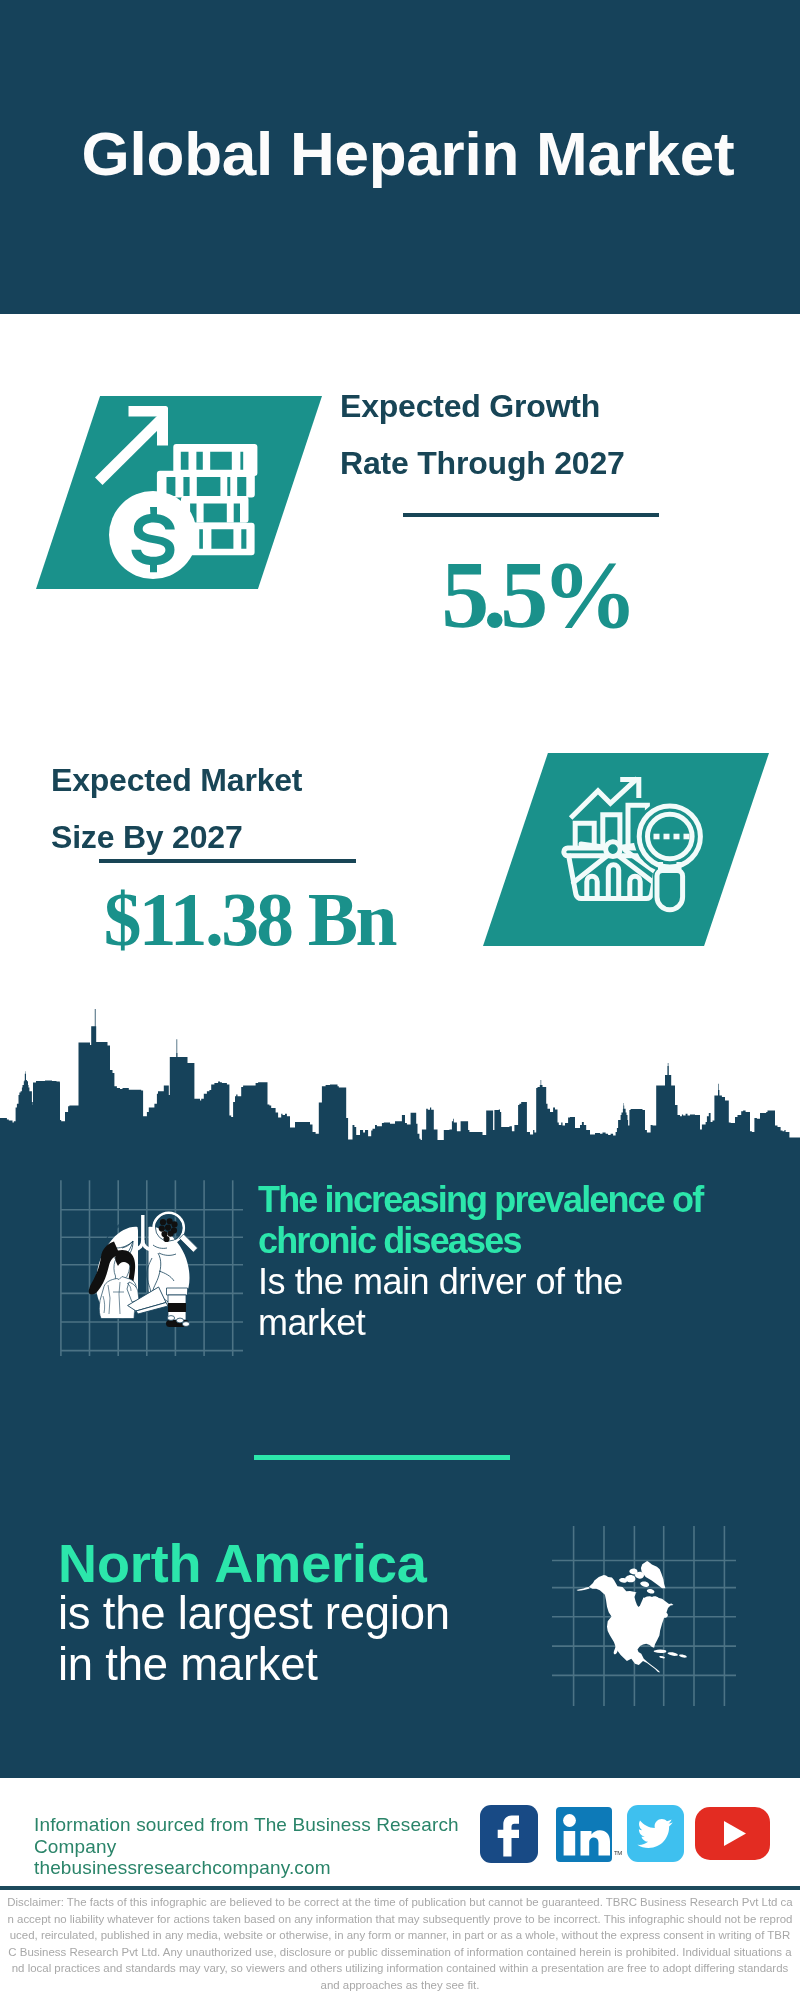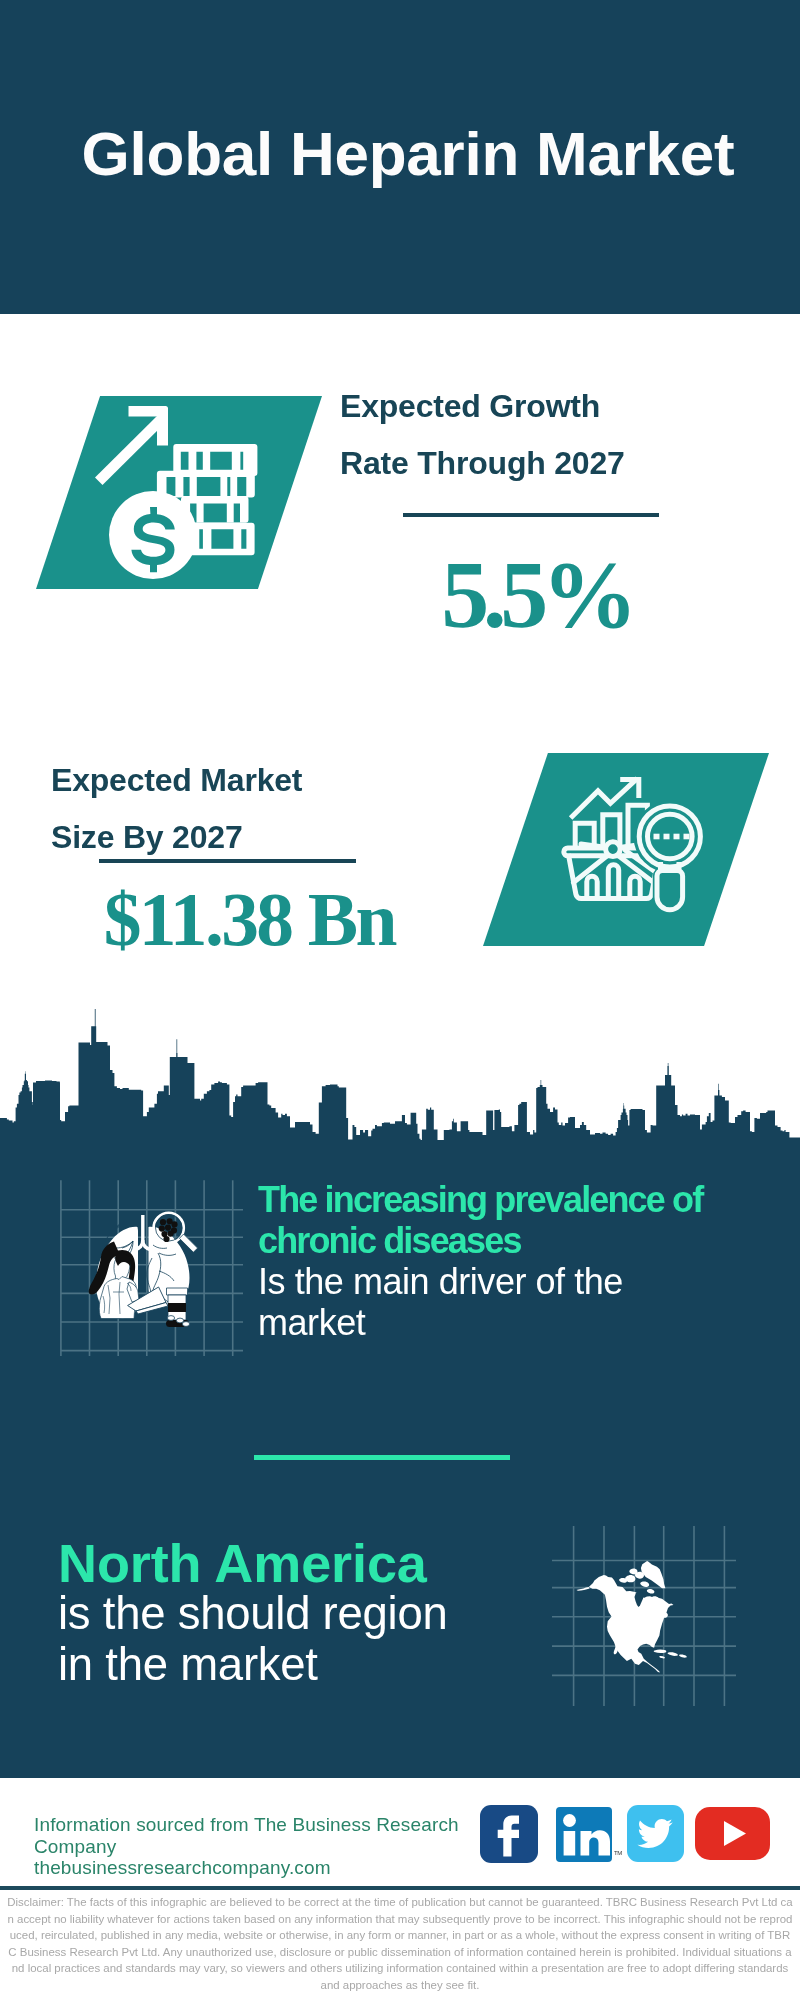--- a/index.html
+++ b/index.html
@@ -249,21 +249,21 @@
         <path d="M668.5 1652.5 c3 -0.6 6.2 -0.1 8.8 1.4 c0.9 0.5 0.5 1.8 -0.5 1.9 c-3 0.4 -6.1 -0.2 -8.6 -1.7 c-0.9 -0.5 -0.6 -1.5 0.3 -1.6 Z"></path>
         <path d="M680 1654.5 c2.2 -0.3 4.5 0.2 6.3 1.4 c0.8 0.5 0.4 1.6 -0.5 1.7 c-2.3 0.2 -4.5 -0.4 -6.3 -1.6 c-0.7 -0.5 -0.4 -1.4 0.5 -1.5 Z"></path>
         <path d="M660 1656 c1.6 -0.2 3.3 0.2 4.5 1.1 c0.6 0.4 0.3 1.3 -0.4 1.3 c-1.6 0.1 -3.3 -0.4 -4.5 -1.2 c-0.6 -0.4 -0.3 -1.1 0.4 -1.2 Z"></path>
       </g>
       <path d="M662 1613 c1.8 -1.2 4 -1 5.3 0.5 c1 1.2 0.7 3 -0.6 3.7 c-1.8 1 -4 0.5 -5.2 -1 c-0.9 -1.1 -0.7 -2.5 0.5 -3.2 Z"></path>
       <path d="M617.5 1641 c0.9 -0.4 1.8 0.4 1.8 1.6 c0.1 3.4 -0.8 6.8 -2.3 9.8 c-0.7 1.5 -2.3 2.4 -3 1.5 c-0.7 -0.9 0 -2.7 0.5 -4.1 c1 -2.9 1.9 -5.9 3 -8.8 Z"></path>
     </g>
   </svg>
   <div class="drv drv2" style="left:58px;top:1538px;width:470px;">
     <div class="drv-hl">North America</div>
-    <div>is the should region</div>
+    <div>is the largest region</div>
     <div>in the market</div>
   </div>
 
   <div class="src" style="left:34px;top:1814px;width:460px;">
     <div>Information sourced from The Business Research Company</div>
     <div>thebusinessresearchcompany.com</div>
   </div>
 
   <div class="social-row">
     <svg style="position:absolute;left:480px;top:1805px;width:58px;height:58px;" viewBox="0 0 58 58">

